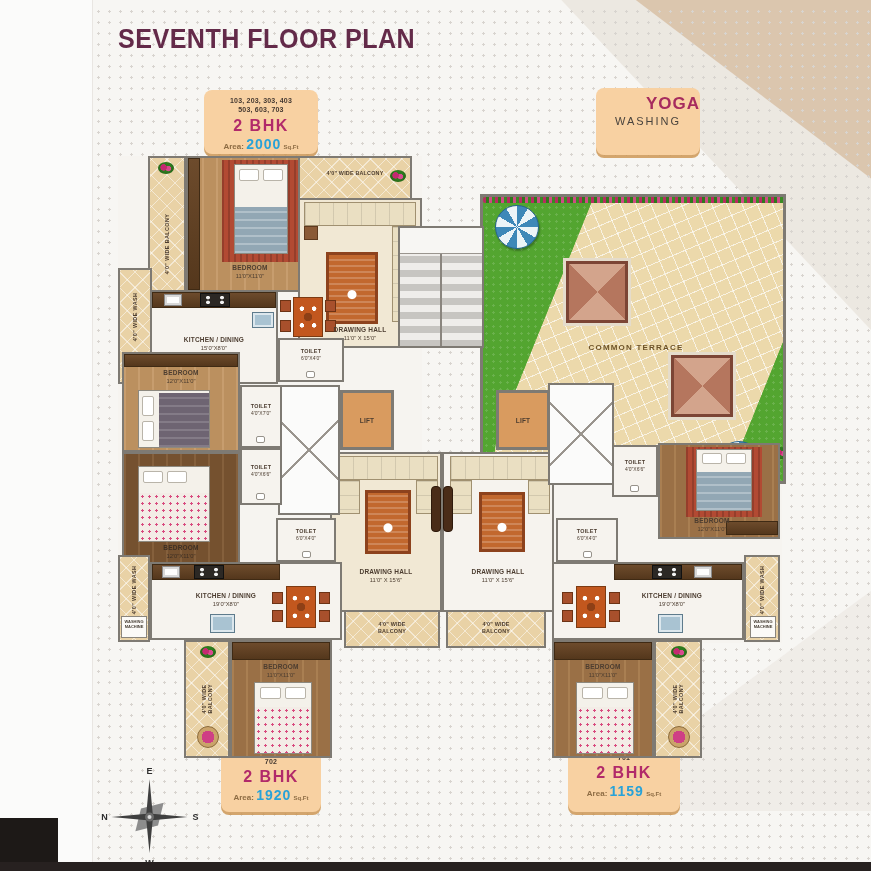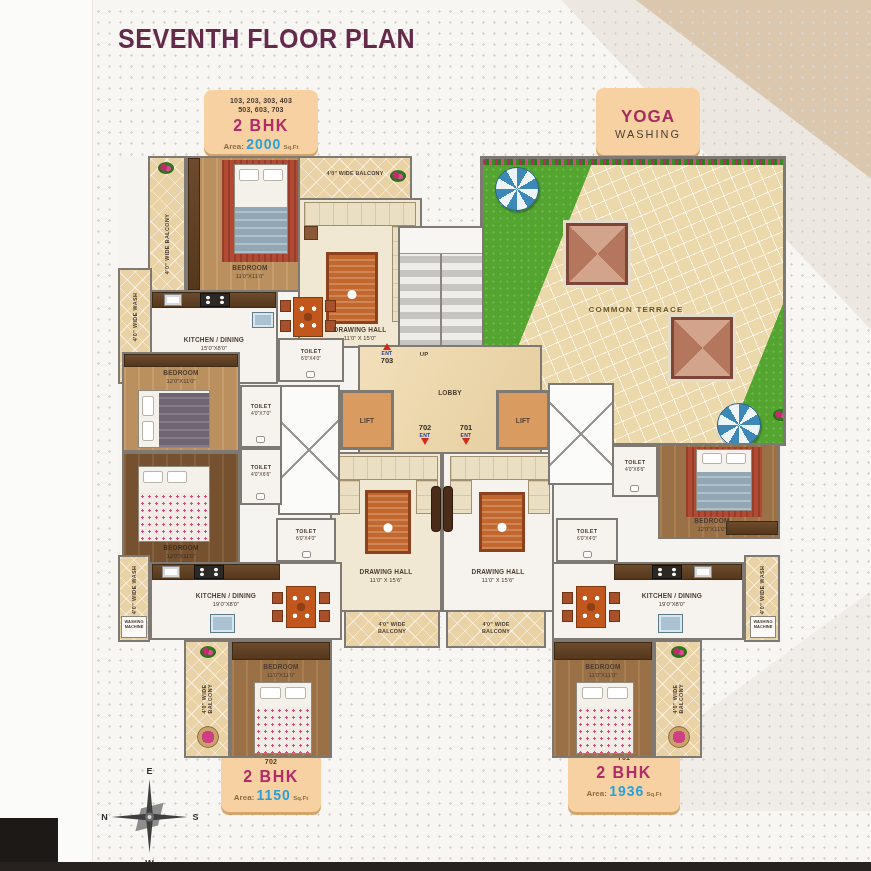--- a/index.html
+++ b/index.html
@@ -12,34 +12,34 @@
   .dots{position:absolute;left:93px;top:6px;right:0;bottom:9px;background-image:radial-gradient(circle,#d8d4cf 1px,transparent 1.3px);background-size:11px 11px;pointer-events:none;}
   .left-margin{position:absolute;left:0;top:0;width:93px;height:871px;background:#fbfbfa;border-right:1px solid #e9e6e2;}
   .title{position:absolute;left:118px;top:24px;font-size:27px;font-weight:bold;color:#632a49;letter-spacing:.5px;transform:scaleX(.93);transform-origin:left top;white-space:nowrap;}
   
   .badge{position:absolute;background:#f8d1a2;border-radius:8px;box-shadow:0 3px 0 rgba(205,150,85,.85);text-align:center;padding-top:6px;font-weight:bold;}
   .badge .units{font-size:7px;color:#453931;line-height:1.35;letter-spacing:.2px;}
   .badge .bhk{font-size:16px;color:#b12a6a;letter-spacing:1.5px;margin-top:2px;}
   .badge .areal{margin-top:1px;font-size:8px;color:#8d6c44;}
   .badge .areal .val{font-size:14px;color:#28a2d8;letter-spacing:1px;}
   .badge .areal .unit{font-size:6px;}
-  .badge.yoga .l1{font-size:17px;color:#a62c5e;letter-spacing:1px;margin-top:13px;}
+  .badge.yoga .l1{font-size:17px;color:#a62c5e;letter-spacing:1px;margin-top:0;text-align:right;}
   .badge.yoga .l2{font-size:11px;color:#49433d;letter-spacing:2px;font-weight:normal;margin-top:1px;}
   
   .plan{position:absolute;left:118px;top:152px;width:668px;height:610px;}
   .room{position:absolute;border:2px solid #7e7a73;}
   .under{position:absolute;background:#f6f4f0;}
   .f-sand{background-color:#e9d2a6;background-image:repeating-linear-gradient(45deg,rgba(255,255,255,.5) 0 1px,transparent 1px 11px),repeating-linear-gradient(-45deg,rgba(255,255,255,.5) 0 1px,transparent 1px 11px);}
   .f-wood{background:repeating-linear-gradient(90deg,#c79d6e 0 2px,#bb905f 2px 14px);}
   .f-woodm{background:repeating-linear-gradient(90deg,#a97f52 0 2px,#9a7046 2px 14px);}
   .f-woodd{background:repeating-linear-gradient(90deg,#85603c 0 2px,#75512f 2px 14px);}
   .f-marble{background:#f6f3ee;}
   .f-cream{background:#f1e8d4;}
   .f-lobby{background:#eed5a3;background-image:linear-gradient(120deg,rgba(255,255,255,.25),rgba(0,0,0,.04));}
-  .f-grass{background-color:#53a530;background-image:radial-gradient(rgba(255,255,255,.14) 1px,transparent 1.4px);background-size:7px 7px;}
+  .f-grass{background-color:#53a530;background-image:radial-gradient(rgba(255,255,255,.14) 1px,transparent 1.4px);background-size:7px 7px;margin-top:38px;}
   .f-path{position:absolute;background-color:#ecd9ab;background-image:repeating-linear-gradient(45deg,rgba(255,255,255,.65) 0 1px,transparent 1px 14px),repeating-linear-gradient(-45deg,rgba(255,255,255,.65) 0 1px,transparent 1px 14px);}
   .shaft{background:#fbfbfa;background-image:linear-gradient(45deg,transparent 49.3%,#9a958e 49.3%,#9a958e 50.7%,transparent 50.7%),linear-gradient(-45deg,transparent 49.3%,#9a958e 49.3%,#9a958e 50.7%,transparent 50.7%);}
   .stairs{background:repeating-linear-gradient(180deg,#c7c5c1 0 7px,#efedea 7px 14px);}
   .landing{position:absolute;background:#f7f6f3;border-bottom:1px solid #9a958e;}
   .srail{position:absolute;background:#8a857e;}
   .wood-strip{position:absolute;background:linear-gradient(180deg,#6d4b2c,#54371c);border:1px solid #3f2a14;}
   .bed{position:absolute;background:#f4f1ea;border:1px solid #8d897f;}
   .pillow{position:absolute;background:#fff;border:1px solid #b9b4a9;border-radius:2px;}
   .blanket{position:absolute;}
   .bk-blue{background:#92a7b4;background-image:repeating-linear-gradient(0deg,rgba(255,255,255,.28) 0 2px,transparent 2px 8px);}
@@ -100,26 +100,26 @@
     <div class="bhk">2 BHK</div>
     <div class="areal"><span>Area:</span> <span class="val">2000</span> <span class="unit">Sq.Ft</span></div>
   </div>
   <div class="badge yoga" style="left:596px;top:88px;width:104px;height:67px;">
     <div class="l1">YOGA</div>
     <div class="l2">WASHING</div>
   </div>
   <div class="badge" style="left:221px;top:751px;width:100px;height:61px;">
     <div class="units">702</div>
     <div class="bhk">2 BHK</div>
-    <div class="areal"><span>Area:</span> <span class="val">1150</span> <span class="unit">Sq.Ft</span></div>
+    <div class="areal"><span>Area:</span> <span class="val">1920</span> <span class="unit">Sq.Ft</span></div>
   </div>
   <div class="badge" style="left:568px;top:747px;width:112px;height:65px;">
     <div class="units">701</div>
     <div class="bhk">2 BHK</div>
-    <div class="areal"><span>Area:</span> <span class="val">1936</span> <span class="unit">Sq.Ft</span></div>
+    <div class="areal"><span>Area:</span> <span class="val">1159</span> <span class="unit">Sq.Ft</span></div>
   </div>
 
   <div class="plan">
     <div class="under" style="left:0;top:4px;width:304px;height:456px;"></div>
     <div class="under" style="left:424px;top:231px;width:240px;height:260px;"></div>
 
     <div class="room f-grass" style="left:362px;top:4px;width:306px;height:290px;border-width:3px;overflow:hidden;">
       <div class="f-path" style="left:55px;top:-60px;width:230px;height:440px;transform:rotate(22deg);border-radius:100px;"></div>
       <div class="flowers" style="left:0;top:0;width:306px;height:6px;"></div>
       <div class="gazebo" style="left:83px;top:64px;width:62px;height:62px;"></div>
@@ -207,41 +207,20 @@
       </div>
       <div class="rlab" style="top:90px;color:#3d2f24;">
         <span class="nm">BEDROOM</span>
           <span class="dm">12'0"X11'0"</span>
       </div>
     </div>
 
     <div class="room stairs" style="left:280px;top:74px;width:86px;height:122px;">
       <div class="landing" style="left:0;top:0;width:82px;height:26px;"></div>
       <div class="srail" style="left:40px;top:26px;width:2px;height:92px;"></div>
-    </div>
-    <div class="room f-lobby" style="left:240px;top:193px;width:184px;height:110px;">
-      <div class="small-lab" style="left:50px;top:4px;width:28px;">UP</div>
-      <div class="rlab" style="top:42px;">
-          <span class="nm">LOBBY</span>
-        </div>
-      <div class="ent" style="left:12px;top:-4px;width:30px;">
-        <div class="arr up"></div>
-        <div class="e">ENT</div>
-        <div class="n">703</div>
-      </div>
-      <div class="ent" style="left:51px;top:76px;width:28px;">
-        <div class="n">702</div>
-        <div class="e">ENT</div>
-        <div class="arr down"></div>
-      </div>
-      <div class="ent" style="left:92px;top:76px;width:28px;">
-        <div class="n">701</div>
-        <div class="e">ENT</div>
-        <div class="arr down"></div>
-      </div>
     </div>
     <div class="room" style="left:222px;top:238px;width:54px;height:60px;background:#d99b5f;border-width:3px;">
       <div class="rlab" style="top:24px;">
           <span class="nm">LIFT</span>
         </div>
     </div>
     <div class="room" style="left:378px;top:238px;width:54px;height:60px;background:#d99b5f;border-width:3px;">
       <div class="rlab" style="top:24px;">
           <span class="nm">LIFT</span>
         </div>

